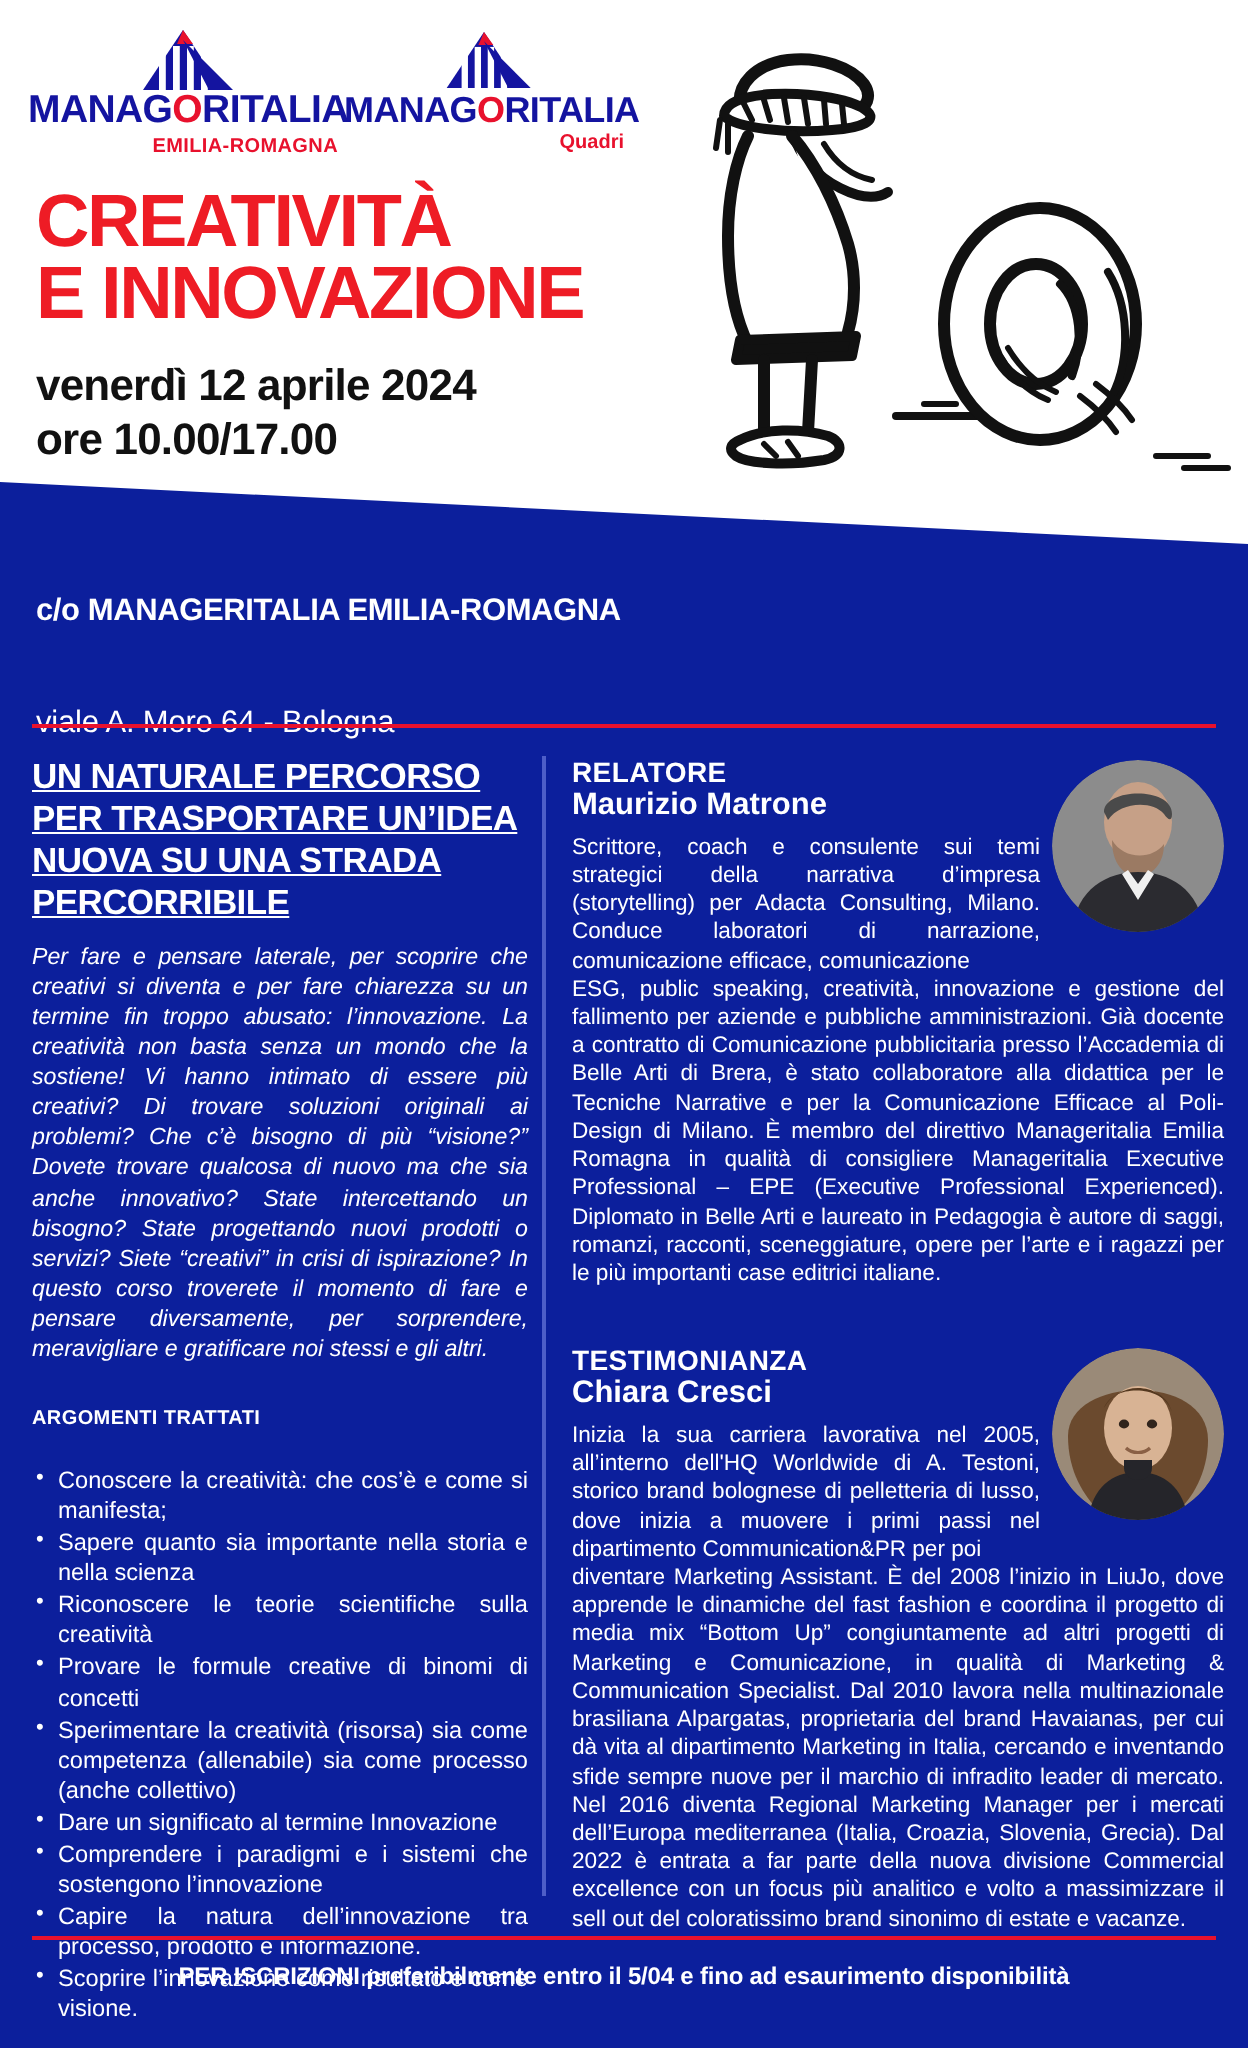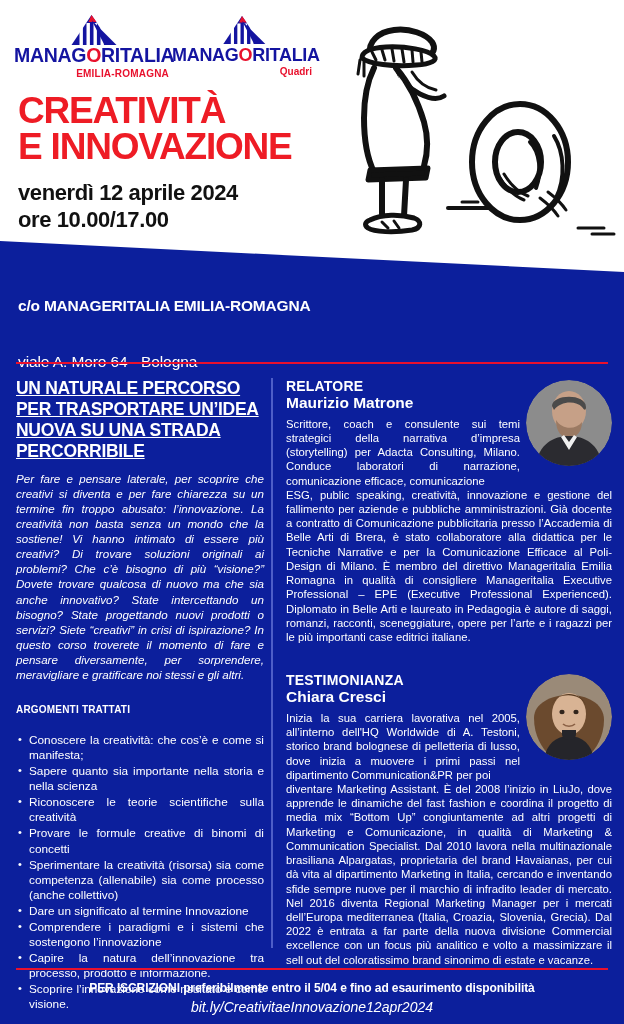--- a/index.html
+++ b/index.html
@@ -305,16 +305,15 @@
         <p class="bio">Inizia la sua carriera lavorativa nel 2005, all’interno dell'HQ Worldwide di A. Testoni, storico brand bolognese di pelletteria di lusso, dove inizia a muovere i primi passi nel dipartimento Communication&amp;PR per poi</p>
       </div>
       <p class="bio bio-rest">diventare Marketing Assistant.  È del 2008 l’inizio in LiuJo, dove apprende le dinamiche del fast fashion e coordina il progetto di media mix “Bottom Up” congiuntamente ad altri progetti di Marketing e Comunicazione, in qualità di Marketing &amp; Communication Specialist. Dal 2010 lavora nella multinazionale brasiliana Alpargatas, proprietaria del brand Havaianas, per cui dà vita al dipartimento Marketing in Italia, cercando e inventando sfide sempre nuove per il marchio di infradito leader di mercato. Nel 2016 diventa Regional Marketing Manager per i mercati dell’Europa mediterranea (Italia, Croazia, Slovenia, Grecia). Dal 2022 è entrata a far parte della nuova divisione Commercial excellence con un focus più analitico e volto a massimizzare il sell out del coloratissimo brand sinonimo di estate e vacanze.</p>
     </div>
 
   </div>
 
   <div class="footer">
     <div class="footer-rule"></div>
     <div class="footer-l1">PER ISCRIZIONI preferibilmente entro il 5/04 e fino ad esaurimento disponibilità</div>
-    <div class="footer-l2">bit.ly/CreativitaeInnovazione12apr2024</div>
   </div>
 
 </div>
 
 </body></html>

